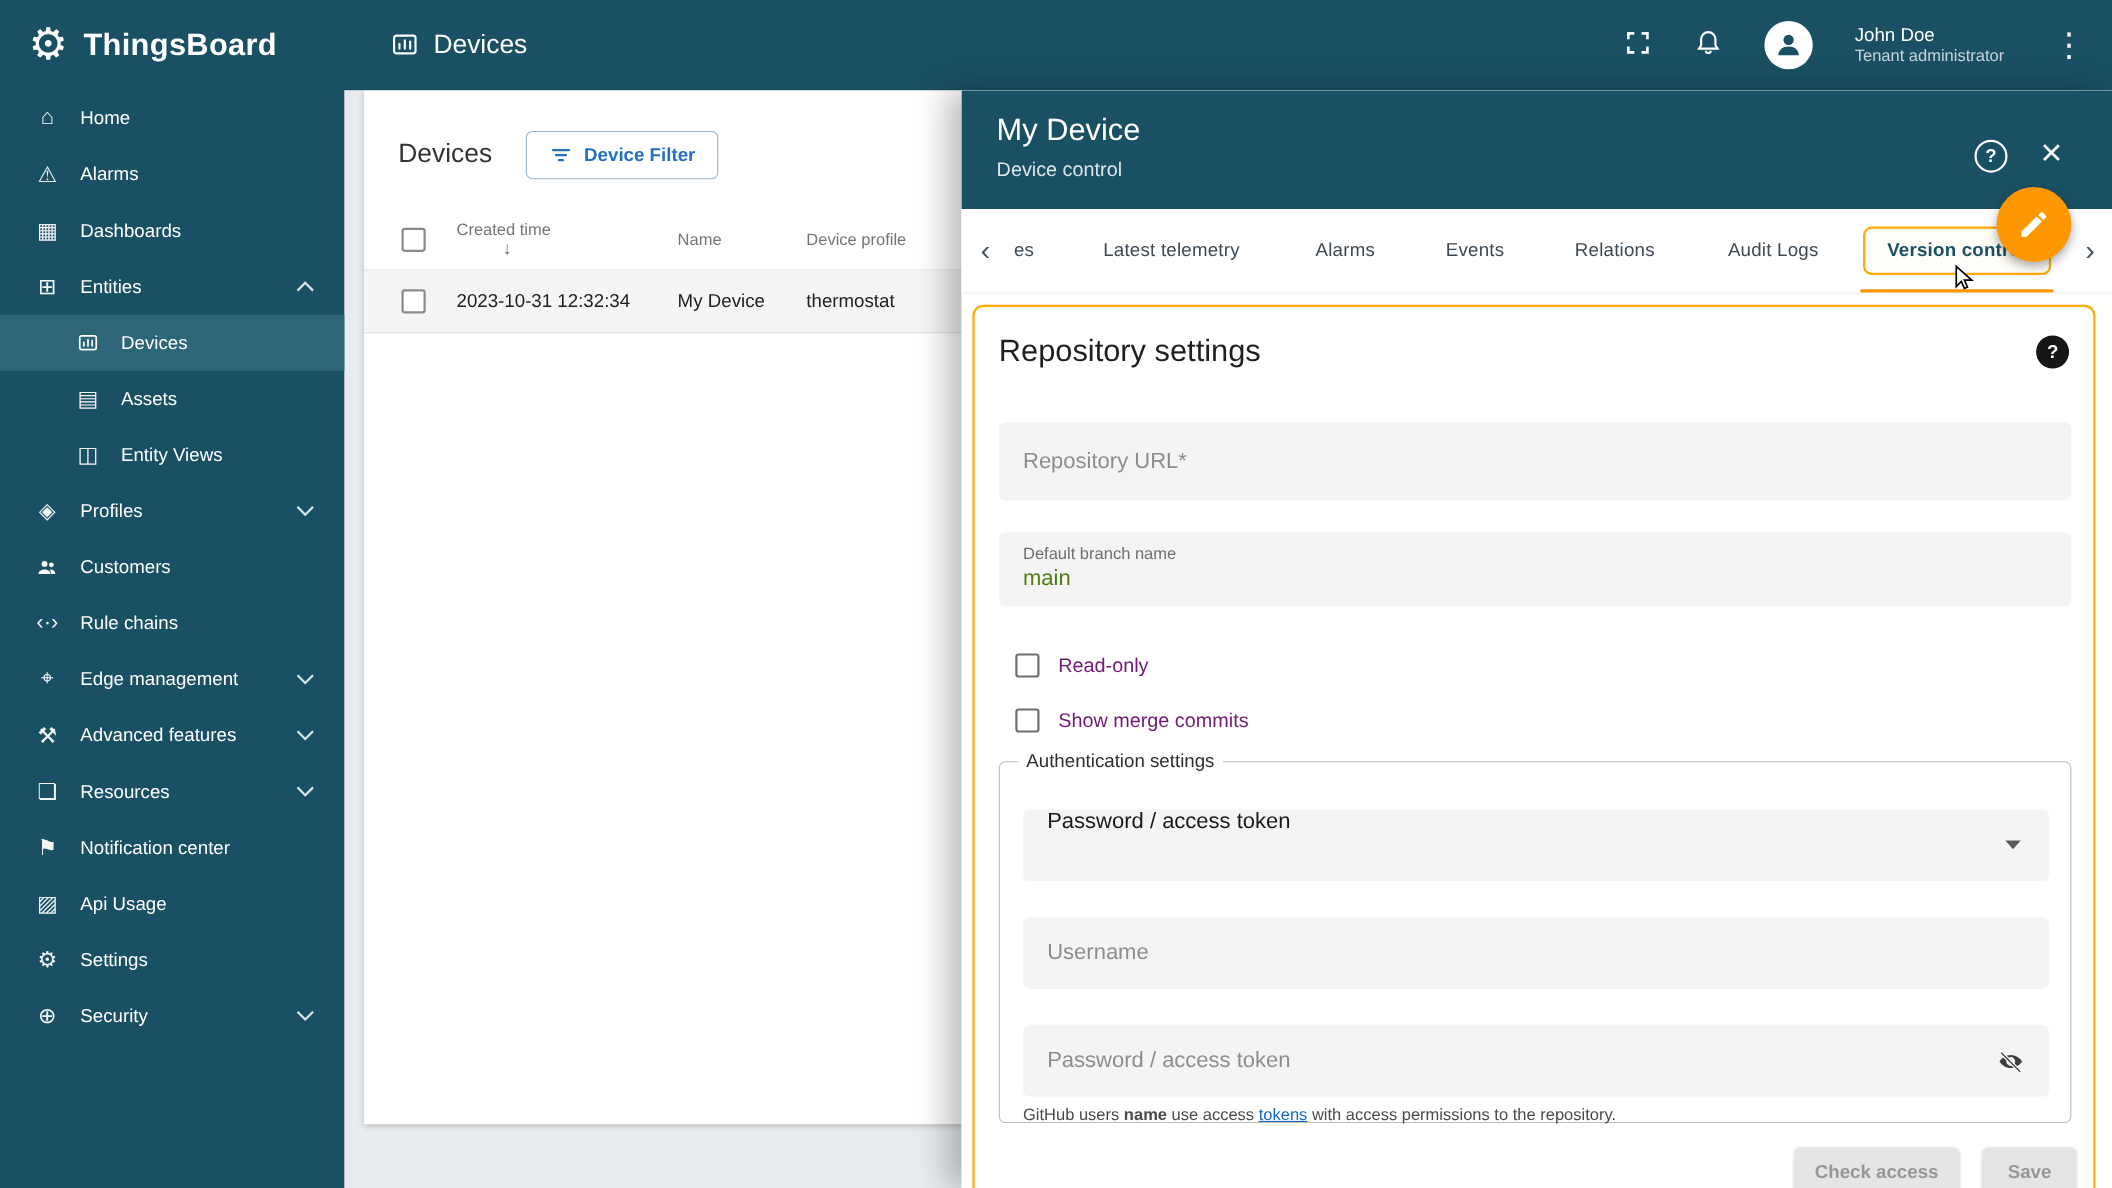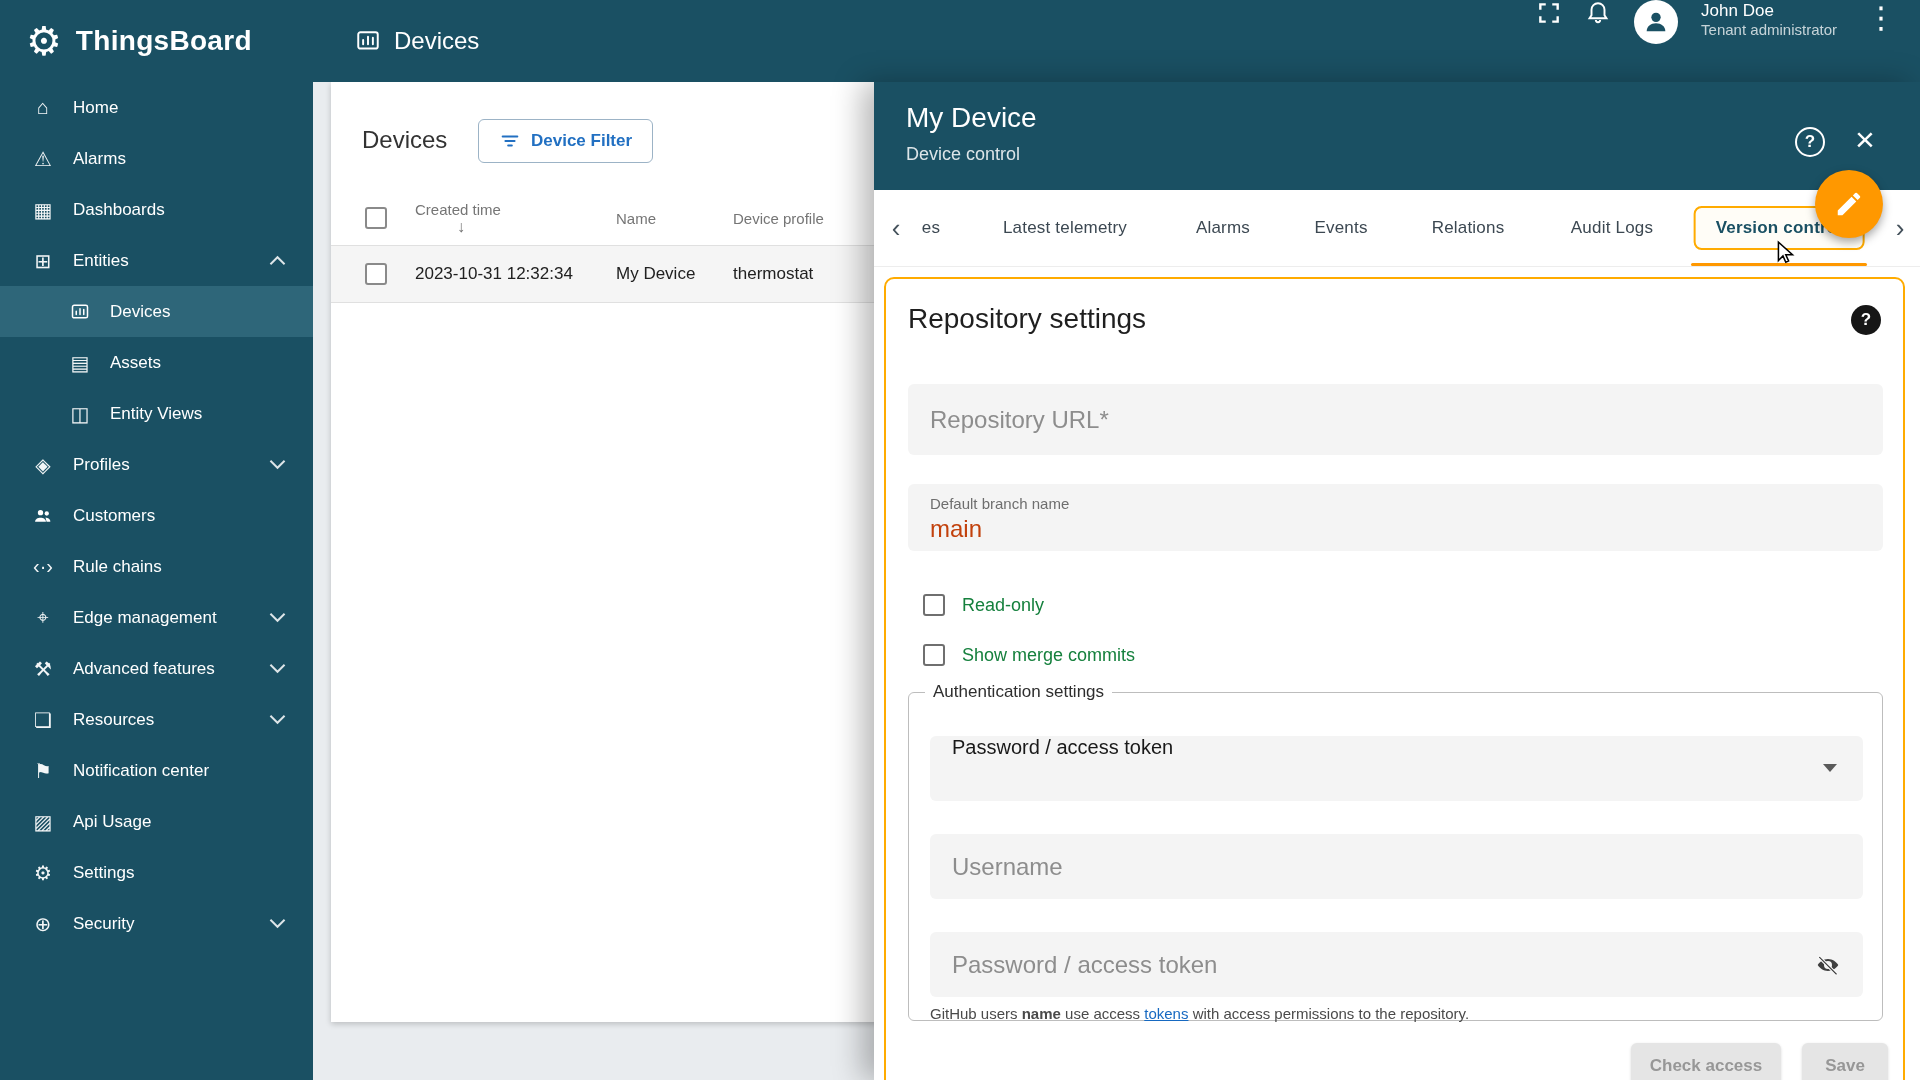--- a/index.html
+++ b/index.html
@@ -7,21 +7,21 @@
               font-family:"Liberation Sans", sans-serif; }
   .root { position:relative; width:1920px; height:1080px; overflow:hidden; }
 
   
   .topbar { position:absolute; left:0; top:0; width:1920px; height:82px;
             background:#1a5063; color:#fff; z-index:40; }
   .tb-title { position:absolute; left:355px; top:0; height:82px; display:flex;
               align-items:center; gap:13px; }
   .tb-title h1 { font-size:24px; font-weight:400; }
   .tb-right { position:absolute; right:18px; top:0; height:82px; display:flex;
-              gap:23px; }
+              align-items:center; gap:38px; }
   .avatar { width:44px; height:44px; border-radius:50%; background:#fff;
             display:flex; align-items:center; justify-content:center; }
   .user-names { line-height:1.25; }
   .user-names .nm { font-size:17px; }
   .user-names .rl { font-size:15px; color:rgba(255,255,255,0.75); }
   .morevert { font-size:30px; color:#fff; padding:0 6px; }
 
   
   .sidebar { position:absolute; left:0; top:0; width:313px; height:1080px;
              background:#1a5063; z-index:45; color:#fff; }
@@ -104,28 +104,28 @@
               font-weight:400; color:#1f1f1f; }
   .panel-help { position:absolute; right:22px; top:26px; width:30px; height:30px;
                 border-radius:50%; background:#161616; color:#fff; display:flex;
                 align-items:center; justify-content:center; font-size:17px;
                 font-weight:700; }
   .field { background:#f4f4f4; border-radius:6px; }
   .f-url { position:absolute; left:22px; top:105px; width:975px; height:71px;
            display:flex; align-items:center; }
   .f-branch { position:absolute; left:22px; top:205px; width:975px; height:67px; }
   .field input { background:transparent; border:none; outline:none; width:90%;
-                 font-family:inherit; font-size:24px; color:#c2410c; }
+                 font-family:inherit; font-size:20px; color:#4d7c0f; }
   .field input::placeholder { color:#8d8d8d; opacity:1; }
   .f-url input { padding-left:22px; }
   .flabel { display:block; margin:11px 0 3px 22px; font-size:15px; color:#6e6e6e; }
   .f-branch input { margin-left:22px; }
   .checkrow { position:absolute; left:37px; display:flex; align-items:center;
               gap:17px; height:24px; }
-  .checkrow span { font-size:18px; color:#15803d; }
+  .checkrow span { font-size:18px; color:#701a75; }
   .cr-ro { top:314px; }  .cr-mc { top:364px; }
 
   .authset { position:absolute; left:22px; top:403px; width:975px; height:339px;
              border:1px solid #bdbdbd; border-radius:6px; }
   .authset legend { margin-left:16px; padding:0 8px; font-size:17px; color:#2e2e2e; }
   .f-method { position:absolute; left:21px; top:34px; width:933px; height:65px; }
   .sel-value { margin-left:22px; font-size:20px; color:#191919; }
   .caret { position:absolute; right:26px; top:28px; width:0; height:0;
            border-left:7px solid transparent; border-right:7px solid transparent;
            border-top:8px solid #5a5a5a; }

